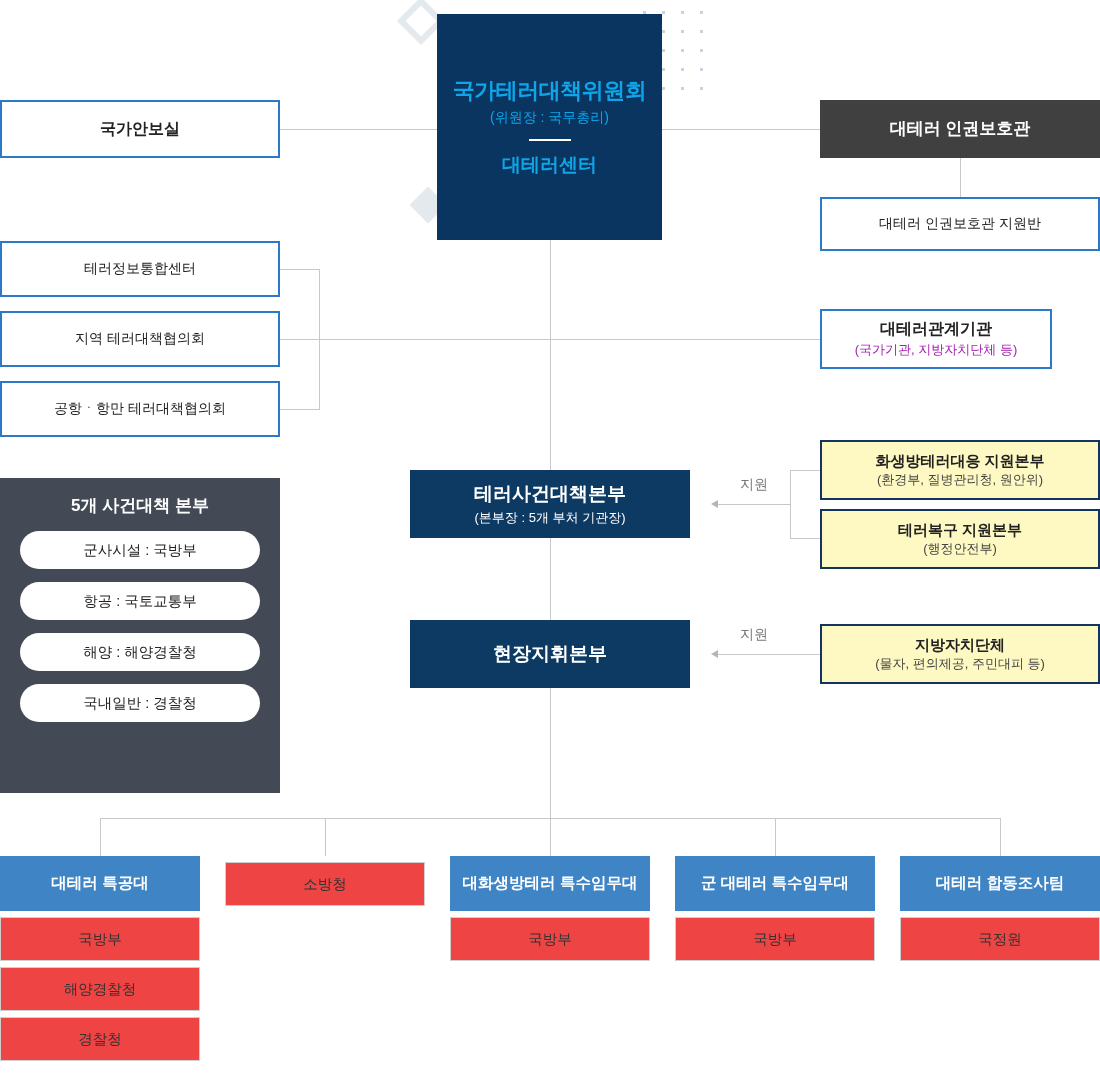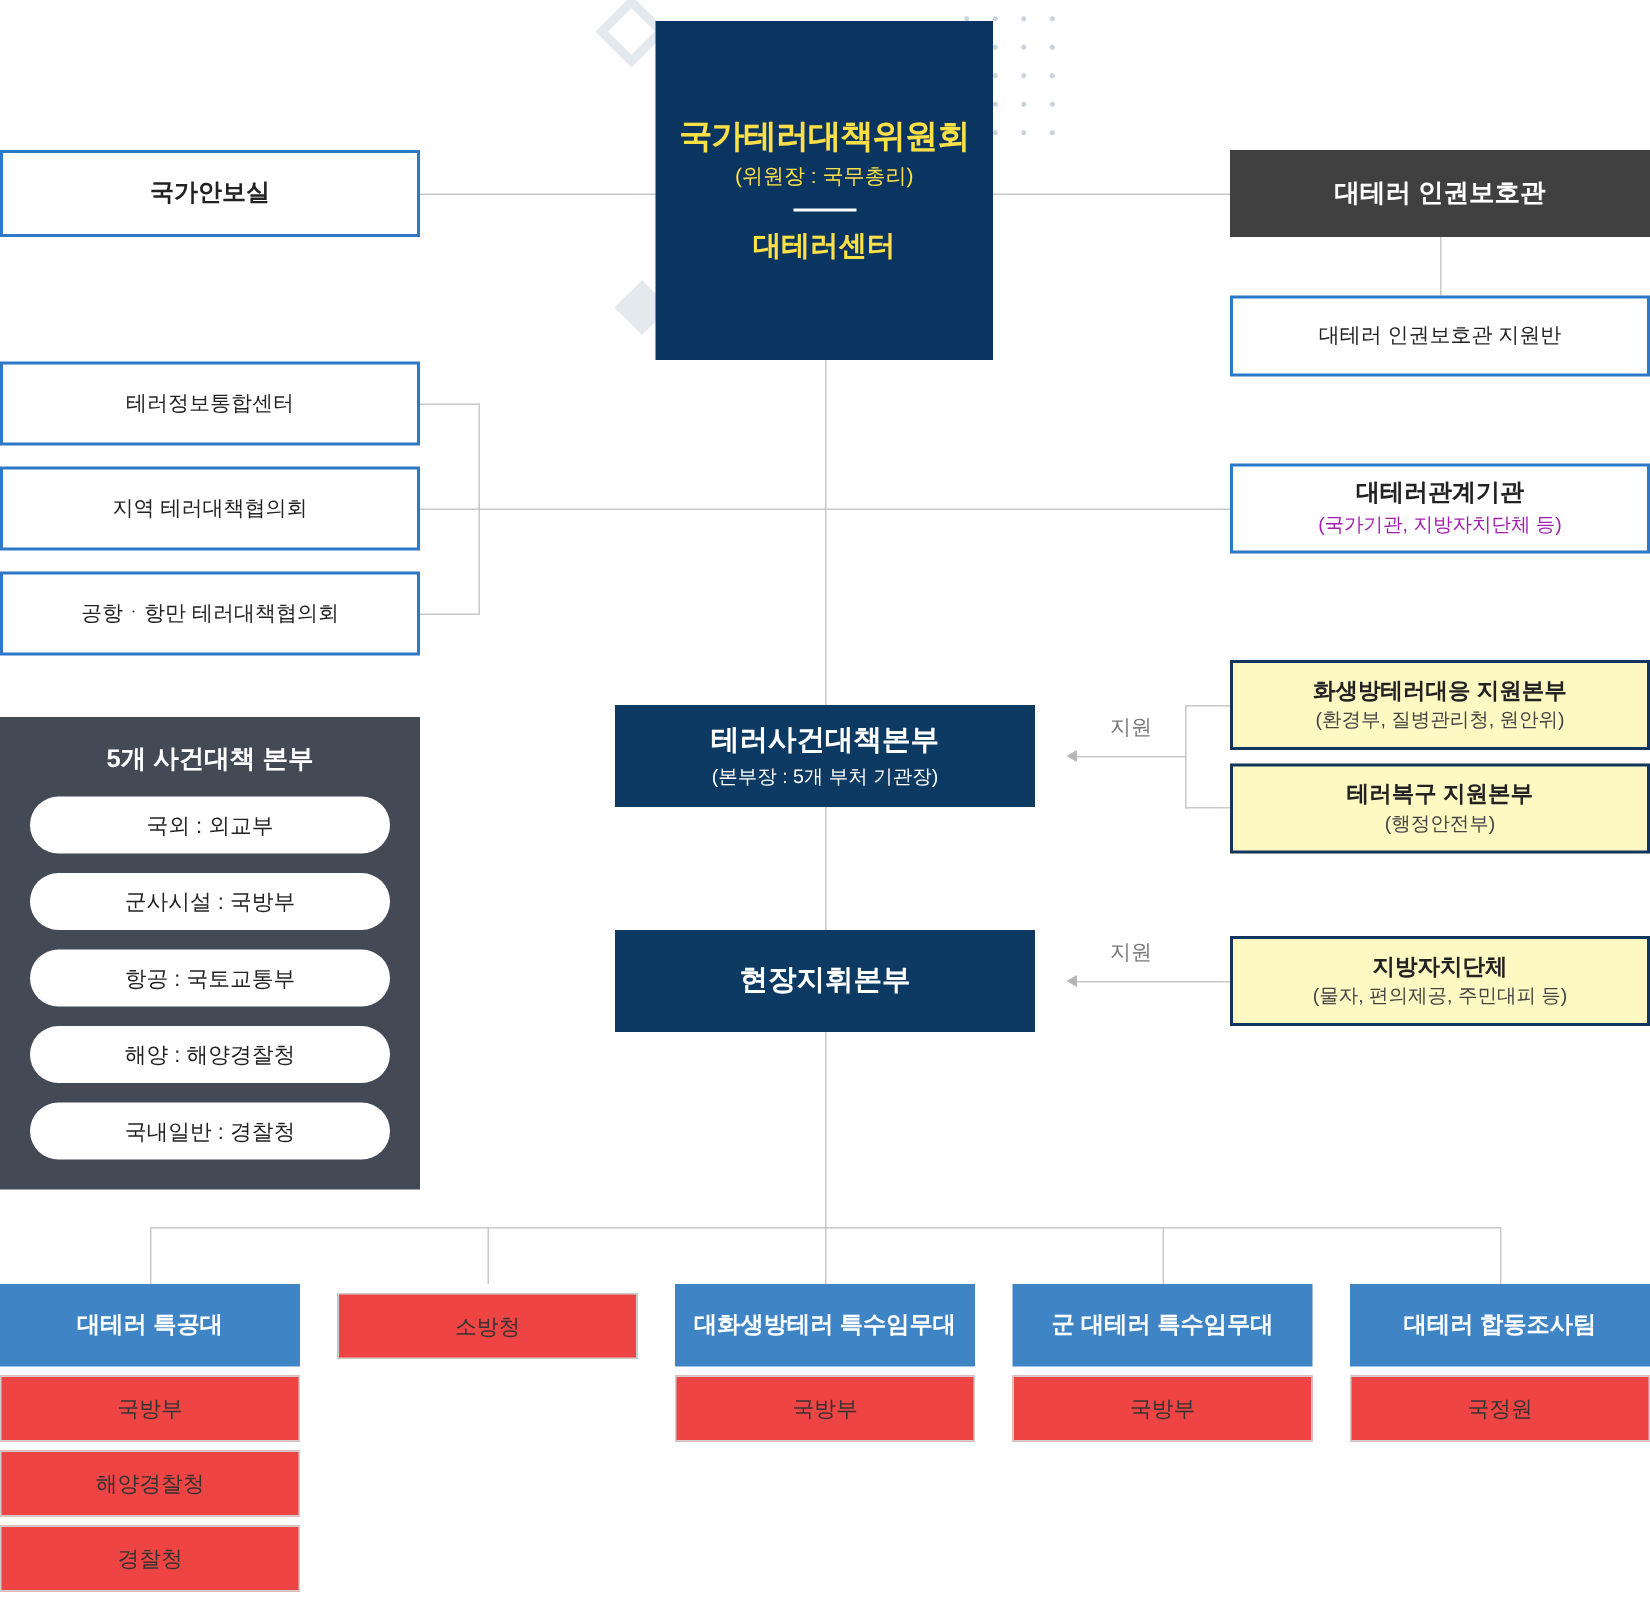--- a/index.html
+++ b/index.html
@@ -71,21 +71,21 @@
     justify-content: center;
     text-align: center;
     line-height: 1.25;
   }
   .box .t1 { font-weight: bold; }
   .box .t2 { font-weight: normal; }
 
   
   .box-root {
     background: #0a3560;
-    color: #fde047;
+    color: #0ea5e9;
     border: none;
   }
   .box-root .t1 { font-size: 22px; letter-spacing: -0.5px; }
   .box-root .t2 { font-size: 14px; margin-top: 4px; }
   .root-rule {
     width: 42px; height: 2px;
     background: #ffffff;
     margin: 13px 0 12px 0;
   }
   .box-root .t3 { font-size: 19px; font-weight: bold; }
@@ -244,21 +244,21 @@
   <div class="box box-blue-o" style="left:0px; top:381px; width:280px; height:56px;">
     <div class="t1 reg">공항ㆍ항만 테러대책협의회</div>
   </div>
 
   <div class="box box-blue-solid" style="left:820px; top:100px; width:280px; height:58px;">
     <div class="t1">대테러 인권보호관</div>
   </div>
   <div class="box box-blue-o" style="left:820px; top:197px; width:280px; height:54px;">
     <div class="t1 reg">대테러 인권보호관 지원반</div>
   </div>
-  <div class="box box-blue-o" style="left:820px; top:309px; width:280px; height:60px;">
+  <div class="box box-blue-o" style="left:820px; top:309px; width:232px; height:60px;">
     <div class="t1">대테러관계기관</div>
     <div class="t2">(국가기관, 지방자치단체 등)</div>
   </div>
 
   <div class="box box-navy-o" style="left:820px; top:440px; width:280px; height:60px;">
     <div class="t1">화생방테러대응 지원본부</div>
     <div class="t2">(환경부, 질병관리청, 원안위)</div>
   </div>
   <div class="box box-navy-o" style="left:820px; top:509px; width:280px; height:60px;">
     <div class="t1">테러복구 지원본부</div>
@@ -272,21 +272,20 @@
   <div class="box box-navy-solid" style="left:410px; top:470px; width:280px; height:68px;">
     <div class="t1">테러사건대책본부</div>
     <div class="t2">(본부장 : 5개 부처 기관장)</div>
   </div>
   <div class="box box-navy-solid" style="left:410px; top:620px; width:280px; height:68px;">
     <div class="t1">현장지휘본부</div>
   </div>
 
   <div class="panel-dark" style="left:0px; top:478px; width:280px; height:315px;">
     <div class="panel-title">5개 사건대책 본부</div>
-    <div class="pill">국외 : 외교부</div>
     <div class="pill">군사시설 : 국방부</div>
     <div class="pill">항공 : 국토교통부</div>
     <div class="pill">해양 : 해양경찰청</div>
     <div class="pill">국내일반 : 경찰청</div>
   </div>
 
   <div class="unit" style="left:0px; top:856px; width:200px;">
     <div class="unit-head">대테러 특공대</div>
     <div class="unit-item">국방부</div>
     <div class="unit-item">해양경찰청</div>

